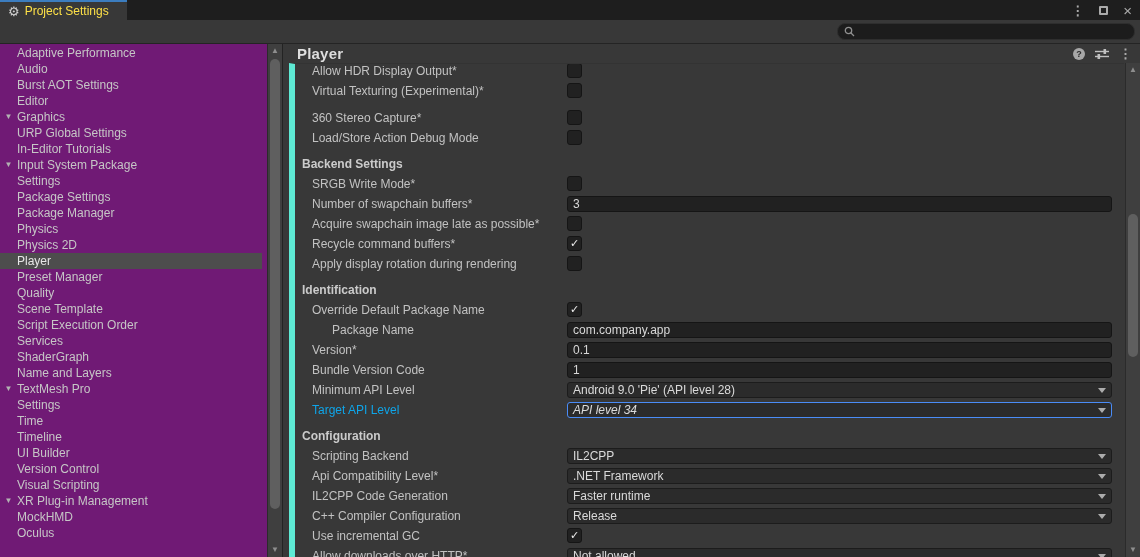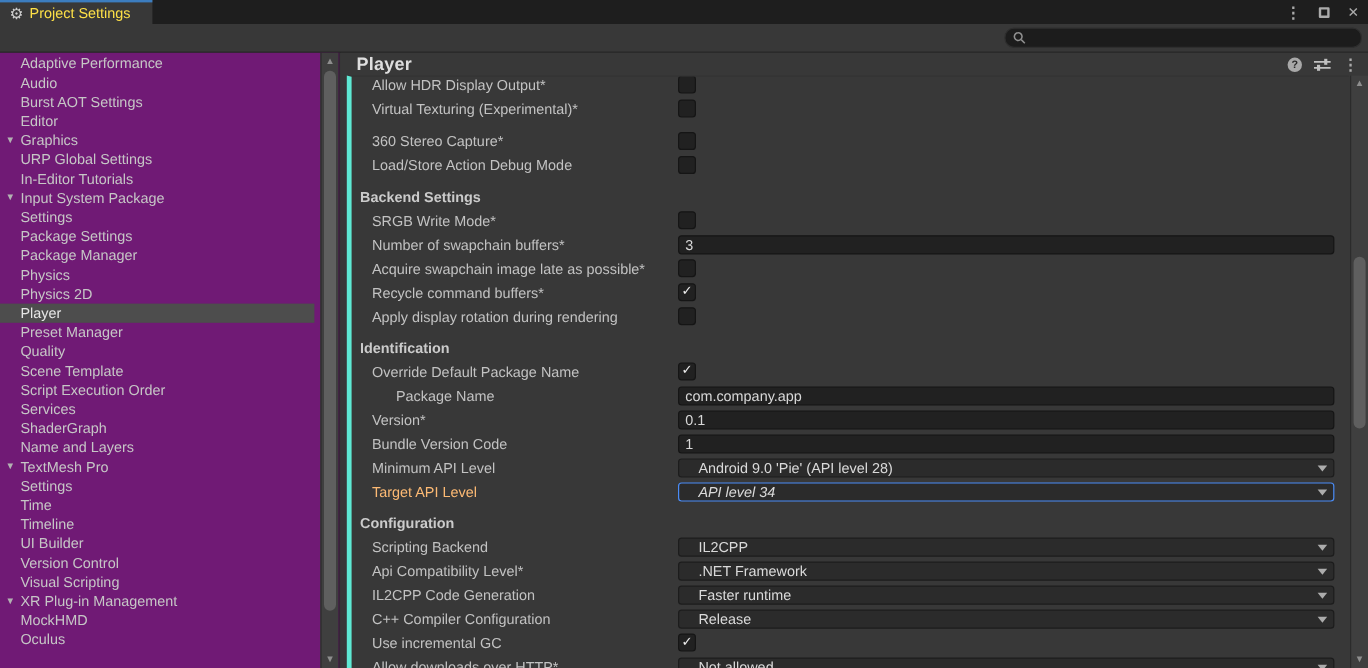--- a/index.html
+++ b/index.html
@@ -42,40 +42,40 @@
   .scroll-arrow.up { top:1px; }
   .scroll-arrow.down { bottom:1px; }
   .thumb { position:absolute; left:2px; width:10px; background:#5F5F5F; border-radius:5px; }
   .sidebar .thumb { top:15px; height:450px; }
   
   .main { position:absolute; left:284px; top:44px; right:0; bottom:0; background:#383838; }
   .main-header { position:absolute; top:0; left:0; right:0; height:19px; display:flex; align-items:center; padding-left:13px; }
   .main-title { font-size:15px; font-weight:bold; color:#DEDEDE; letter-spacing:0.2px; }
   .hicons { margin-left:auto; display:flex; align-items:center; gap:10px; padding-right:8px; }
   .help-icon { width:12px; height:12px; border-radius:50%; background:#A8A8A8; color:#2A2A2A; font-size:9px; font-weight:bold; display:flex; align-items:center; justify-content:center; }
-  .main-body { position:absolute; top:19px; left:5px; right:16px; bottom:0; border-left:4px solid #5eead4; border-top:1px solid #333333; overflow:hidden; }
+  .main-body { position:absolute; top:19px; left:5px; right:16px; bottom:0; border-left:6px solid #5eead4; border-top:1px solid #333333; overflow:hidden; }
   .rows { margin-top:-3px; }
   .row { position:relative; height:20px; display:flex; align-items:center; }
   .gap { height:7px; }
   .sec-header { height:20px; margin-top:6px; line-height:20px; font-weight:bold; color:#CBCBCB; padding-left:7px; }
   .lbl { margin-left:17px; color:#C2C2C2; white-space:nowrap; }
   .lbl.indent1 { margin-left:37px; }
-  .lbl.hl { color:#fdba74; }
+  .lbl.hl { color:#0ea5e9; }
   .cb-wrap { position:absolute; left:272px; top:2px; }
   .checkbox { width:15px; height:15px; background:#212121; border:1px solid #151515; border-radius:3px; display:flex; align-items:center; justify-content:center; }
   .check { font-size:11px; color:#EDEDED; line-height:1; }
   .field {
     position:absolute; left:272px; right:12px; top:2px; height:16px;
     background:#212121; border:1px solid #151515; border-radius:3px;
     display:flex; align-items:center; padding:0 5px; color:#D8D8D8; white-space:nowrap;
   }
   .dropdown {
     position:absolute; left:272px; right:12px; top:2px; height:16px;
     background:#2B2B2B; border:1px solid #1C1C1C; border-radius:3px;
-    display:flex; align-items:center; padding:0 18px 0 16px; color:#DADADA; white-space:nowrap;
+    display:flex; align-items:center; padding:0 18px 0 5px; color:#DADADA; white-space:nowrap;
   }
   .dropdown.focused { border-color:#4A8CF7;font-style:italic; }
   .dd-arrow { position:absolute; right:5px; top:5px; width:0; height:0; border-left:4px solid transparent; border-right:4px solid transparent; border-top:5px solid #ACACAC; }
   .main .vscroll { right:0; top:19px; }
   .main .thumb { top:151px; height:143px; }
 </style>
 </head>
 <body>
 
 <div class="tabbar">

